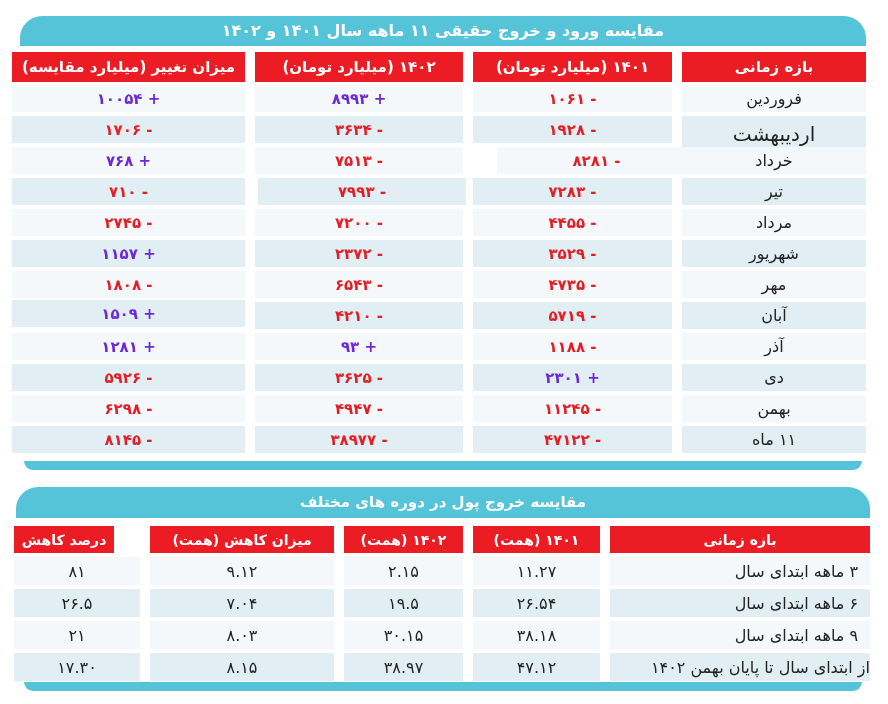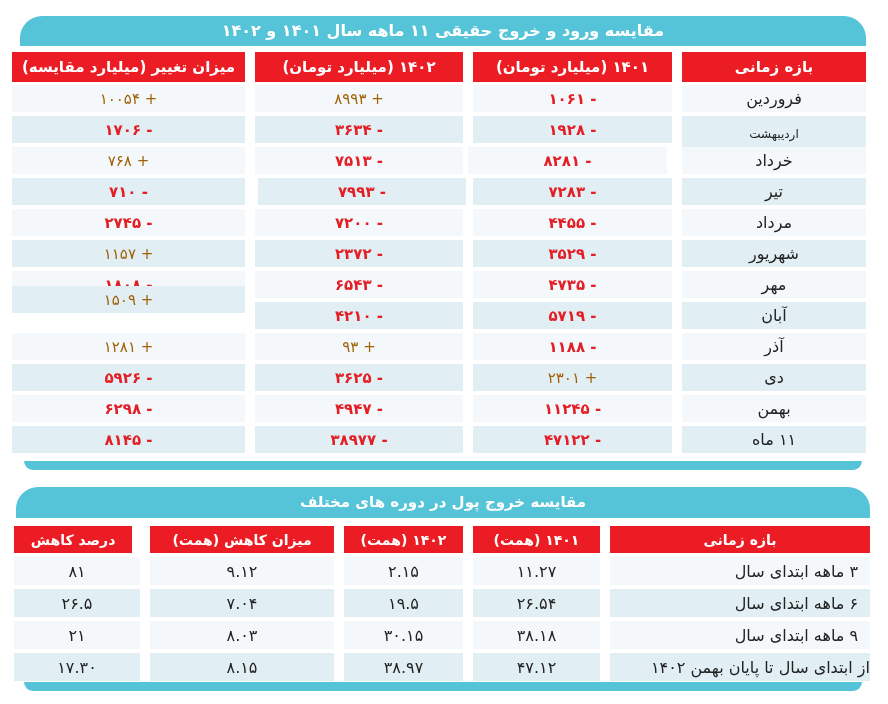--- a/index.html
+++ b/index.html
@@ -17,63 +17,63 @@
   .hcell, .cell {
     position: absolute; text-align: center; direction: rtl;
     display: flex; align-items: center; justify-content: center;
     white-space: nowrap;
   }
   .hcell { background: #ec1c24; color: #ffffff; font-weight: bold; }
   .cell { color: #222222; }
   .row-odd { background: #f4f8fa; }
   .row-even { background: #e1eff4; }
   .neg { color: #e31e25; font-weight: bold; }
-  .pos { color: #a16207; font-weight: normal; }
+  .pos { color: #6d28d9; font-weight: bold; }
 </style>
 </head>
 <body>
 
 <div>
   <div class="title-bar" style="left:20px; top:16px; width:846px; height:30px; line-height:30px; font-size:16px;">مقایسه ورود و خروج حقیقی ۱۱ ماهه سال ۱۴۰۱ و ۱۴۰۲</div>
 
   <div class="hcell" style="left:12px; top:52px; width:233px; height:30px; font-size:15px;">میزان تغییر (میلیارد مقایسه)</div>
   <div class="hcell" style="left:255px; top:52px; width:208px; height:30px; font-size:15px;">۱۴۰۲ (میلیارد تومان)</div>
   <div class="hcell" style="left:473px; top:52px; width:199px; height:30px; font-size:15px;">۱۴۰۱ (میلیارد تومان)</div>
   <div class="hcell" style="left:682px; top:52px; width:184px; height:30px; font-size:15px;">بازه زمانی</div>
 
   <div id="t1-body">
       <div class="cell row-odd pos" style="left: 12px; top: 85px; width: 233px; height: 27px; font-size: 15px;">+ ۱۰۰۵۴</div>
       <div class="cell row-odd pos" style="left: 255px; top: 85px; width: 208px; height: 27px; font-size: 15px;">+ ۸۹۹۳</div>
       <div class="cell row-odd neg" style="left: 473px; top: 85px; width: 199px; height: 27px; font-size: 15px;">- ۱۰۶۱</div>
       <div class="cell row-odd" style="left: 682px; top: 85px; width: 184px; height: 27px; font-size: 16px;">فروردین</div>
       <div class="cell row-even neg" style="left: 12px; top: 116px; width: 233px; height: 27px; font-size: 15px;">- ۱۷۰۶</div>
       <div class="cell row-even neg" style="left: 255px; top: 116px; width: 208px; height: 27px; font-size: 15px;">- ۳۶۳۴</div>
       <div class="cell row-even neg" style="left: 473px; top: 116px; width: 199px; height: 27px; font-size: 15px;">- ۱۹۲۸</div>
-      <div class="cell row-even" style="left: 682px; top: 116px; width: 184px; height: 36px; font-size: 12px;">اردیبهشت</div>
+      <div class="cell row-even" style="left: 682px; top: 116px; width: 184px; height: 36px; font-size: 20px;">اردیبهشت</div>
       <div class="cell row-odd pos" style="left: 12px; top: 147px; width: 233px; height: 27px; font-size: 15px;">+ ۷۶۸</div>
       <div class="cell row-odd neg" style="left: 255px; top: 147px; width: 208px; height: 27px; font-size: 15px;">- ۷۵۱۳</div>
-      <div class="cell row-odd neg" style="left: 468px; top: 147px; width: 199px; height: 27px; font-size: 15px; text-align: right;">- ۸۲۸۱</div>
+      <div class="cell row-odd neg" style="left: 497px; top: 147px; width: 199px; height: 27px; font-size: 15px; text-align: right;">- ۸۲۸۱</div>
       <div class="cell row-odd" style="left: 682px; top: 147px; width: 184px; height: 27px; font-size: 16px;">خرداد</div>
       <div class="cell row-even neg" style="left: 12px; top: 178px; width: 233px; height: 27px; font-size: 15px;">- ۷۱۰</div>
       <div class="cell row-even neg" style="left: 258px; top: 178px; width: 208px; height: 27px; font-size: 15px;">- ۷۹۹۳</div>
       <div class="cell row-even neg" style="left: 473px; top: 178px; width: 199px; height: 27px; font-size: 15px;">- ۷۲۸۳</div>
       <div class="cell row-even" style="left: 682px; top: 178px; width: 184px; height: 27px; font-size: 16px;">تیر</div>
       <div class="cell row-odd neg" style="left: 12px; top: 209px; width: 233px; height: 27px; font-size: 15px;">- ۲۷۴۵</div>
       <div class="cell row-odd neg" style="left: 255px; top: 209px; width: 208px; height: 27px; font-size: 15px;">- ۷۲۰۰</div>
       <div class="cell row-odd neg" style="left: 473px; top: 209px; width: 199px; height: 27px; font-size: 15px;">- ۴۴۵۵</div>
       <div class="cell row-odd" style="left: 682px; top: 209px; width: 184px; height: 27px; font-size: 16px;">مرداد</div>
       <div class="cell row-even pos" style="left: 12px; top: 240px; width: 233px; height: 27px; font-size: 15px;">+ ۱۱۵۷</div>
       <div class="cell row-even neg" style="left: 255px; top: 240px; width: 208px; height: 27px; font-size: 15px;">- ۲۳۷۲</div>
       <div class="cell row-even neg" style="left: 473px; top: 240px; width: 199px; height: 27px; font-size: 15px;">- ۳۵۲۹</div>
       <div class="cell row-even" style="left: 682px; top: 240px; width: 184px; height: 27px; font-size: 16px;">شهریور</div>
       <div class="cell row-odd neg" style="left: 12px; top: 271px; width: 233px; height: 27px; font-size: 15px;">- ۱۸۰۸</div>
       <div class="cell row-odd neg" style="left: 255px; top: 271px; width: 208px; height: 27px; font-size: 15px;">- ۶۵۴۳</div>
       <div class="cell row-odd neg" style="left: 473px; top: 271px; width: 199px; height: 27px; font-size: 15px;">- ۴۷۳۵</div>
       <div class="cell row-odd" style="left: 682px; top: 271px; width: 184px; height: 27px; font-size: 16px;">مهر</div>
-      <div class="cell row-even pos" style="left: 12px; top: 286px; width: 233px; height: 27px; font-size: 15px;">+ ۱۵۰۹</div>
+      <div class="cell row-even pos" style="left: 12px; top: 300px; width: 233px; height: 27px; font-size: 15px;">+ ۱۵۰۹</div>
       <div class="cell row-even neg" style="left: 255px; top: 302px; width: 208px; height: 27px; font-size: 15px;">- ۴۲۱۰</div>
       <div class="cell row-even neg" style="left: 473px; top: 302px; width: 199px; height: 27px; font-size: 15px;">- ۵۷۱۹</div>
       <div class="cell row-even" style="left: 682px; top: 302px; width: 184px; height: 27px; font-size: 16px;">آبان</div>
       <div class="cell row-odd pos" style="left: 12px; top: 333px; width: 233px; height: 27px; font-size: 15px;">+ ۱۲۸۱</div>
       <div class="cell row-odd pos" style="left: 255px; top: 333px; width: 208px; height: 27px; font-size: 15px;">+ ۹۳</div>
       <div class="cell row-odd neg" style="left: 473px; top: 333px; width: 199px; height: 27px; font-size: 15px;">- ۱۱۸۸</div>
       <div class="cell row-odd" style="left: 682px; top: 333px; width: 184px; height: 27px; font-size: 16px;">آذر</div>
       <div class="cell row-even neg" style="left: 12px; top: 364px; width: 233px; height: 27px; font-size: 15px;">- ۵۹۲۶</div>
       <div class="cell row-even neg" style="left: 255px; top: 364px; width: 208px; height: 27px; font-size: 15px;">- ۳۶۲۵</div>
       <div class="cell row-even pos" style="left: 473px; top: 364px; width: 199px; height: 27px; font-size: 15px;">+ ۲۳۰۱</div>
@@ -87,21 +87,21 @@
       <div class="cell row-even neg" style="left: 473px; top: 426px; width: 199px; height: 27px; font-size: 15px;">- ۴۷۱۲۲</div>
       <div class="cell row-even" style="left: 682px; top: 426px; width: 184px; height: 27px; font-size: 16px;">۱۱ ماه</div>
     </div>
 
   <div class="bottom-bar" style="left:24px; top:461px; width:838px;"></div>
 </div>
 
 <div>
   <div class="title-bar" style="left:16px; top:487px; width:854px; height:31px; line-height:31px; font-size:15px;">مقایسه خروج پول در دوره های مختلف</div>
 
-  <div class="hcell" style="left:14px; top:526px; width:118px; height:27px; font-size:14px;">درصد کاهش</div>
+  <div class="hcell" style="left:14px; top:526px; width:100px; height:27px; font-size:14px;">درصد کاهش</div>
   <div class="hcell" style="left:150px; top:526px; width:184px; height:27px; font-size:14px;">میزان کاهش (همت)</div>
   <div class="hcell" style="left:344px; top:526px; width:119px; height:27px; font-size:14px;">۱۴۰۲ (همت)</div>
   <div class="hcell" style="left:473px; top:526px; width:127px; height:27px; font-size:14px;">۱۴۰۱ (همت)</div>
   <div class="hcell" style="left:610px; top:526px; width:260px; height:27px; font-size:14px;">بازه زمانی</div>
 
   <div id="t2-body">
       <div class="cell row-odd" style="left: 14px; top: 557px; width: 126px; height: 28px; font-size: 16px;">۸۱</div>
       <div class="cell row-odd" style="left: 150px; top: 557px; width: 184px; height: 28px; font-size: 16px;">۹.۱۲</div>
       <div class="cell row-odd" style="left: 344px; top: 557px; width: 119px; height: 28px; font-size: 16px;">۲.۱۵</div>
       <div class="cell row-odd" style="left: 473px; top: 557px; width: 127px; height: 28px; font-size: 16px;">۱۱.۲۷</div>

